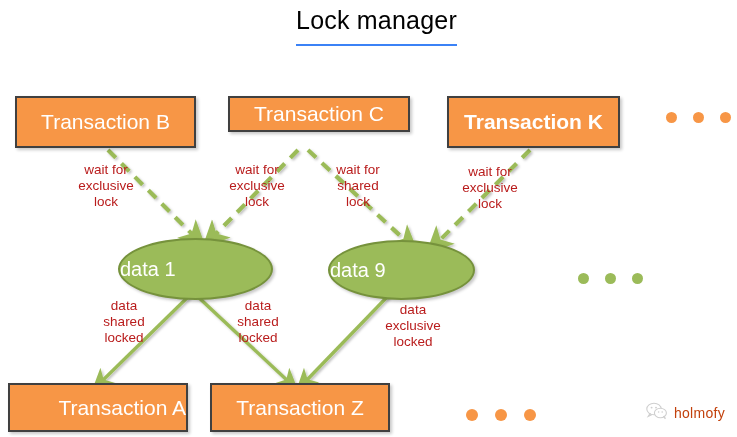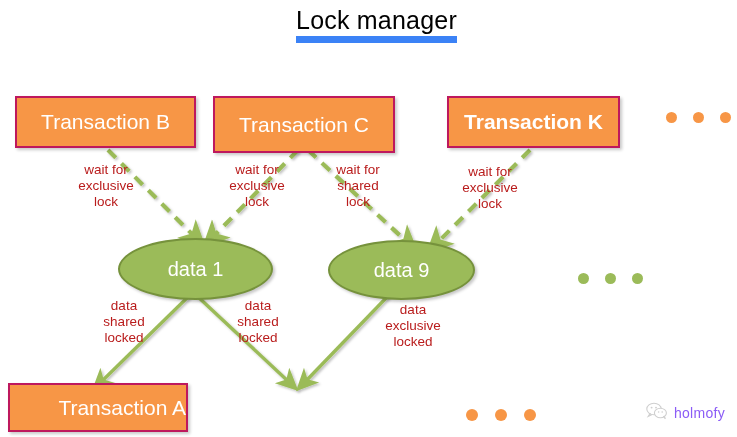--- a/index.html
+++ b/index.html
@@ -24,59 +24,58 @@
     position: absolute;
     left: 0;
     top: 6px;
     width: 737px;
     text-align: center;
     font-size: 25px;
     color: #000000;
     letter-spacing: 0.2px;
   }
   #title span {
-    border-bottom: 7px solid #3b82f6;
-    padding-bottom: 2px;
+    border-bottom: 2px solid #3b82f6;
+    padding-bottom: 10px;
     margin-left: 16px;
   }
 
   
   #arrows {
     position: absolute;
     left: 0;
     top: 0;
     width: 737px;
     height: 437px;
     pointer-events: none;
   }
 
   
   .tx-box {
     position: absolute;
     box-sizing: border-box;
     background: #F79646;
-    border: 2px solid #be185d;
+    border: 2px solid #404040;
     display: flex;
     align-items: center;
     justify-content: center;
     color: #ffffff;
     font-size: 21px;
     box-shadow: 2px 2px 3px rgba(0,0,0,0.22);
   }
 
   
   .data-ellipse {
     position: absolute;
     box-sizing: border-box;
     background: #9BBB59;
     border: 2px solid #76923C;
     border-radius: 50%;
     display: flex;
     align-items: center;
-    justify-content: center;
     color: #ffffff;
     font-size: 20px;
     box-shadow: 2px 2px 3px rgba(0,0,0,0.22);
   }
 
   
   .edge-label {
     position: absolute;
     text-align: center;
     font-size: 13.5px;
@@ -100,21 +99,21 @@
   .dots.green  i { background: #9BBB59; }
 
   
   #watermark {
     position: absolute;
     right: 12px;
     bottom: 14px;
     display: flex;
     align-items: center;
     gap: 6px;
-    color: #8b5cf6;
+    color: #c2410c;
     font-size: 14px;
   }
   #watermark .wm-text { letter-spacing: 0.3px; }
 </style>
 </head>
 <body>
 
 <div id="canvas">
 
   <div id="title">
@@ -143,21 +142,21 @@
 
     <line x1="196" y1="295" x2="290" y2="383" stroke="#9BBB59" stroke-width="3.4" marker-end="url(#ah)" filter="url(#softshadow)"></line>
 
     <line x1="388" y1="296" x2="304" y2="383" stroke="#9BBB59" stroke-width="3.4" marker-end="url(#ah)" filter="url(#softshadow)"></line>
   </svg>
 
   <div class="tx-box" style="left:15px; top:96px; width:181px; height:52px;">
     <span>Transaction B</span>
   </div>
 
-  <div class="tx-box" style="left:213px; top:96px; width:182px; height:57px;">
+  <div class="tx-box" style="left:228px; top:96px; width:182px; height:36px;">
     <span>Transaction C</span>
   </div>
 
   <div class="tx-box" style="left:447px; top:96px; width:173px; height:52px;font-weight:bold;">
     <span>Transaction K</span>
   </div>
 
   <div class="dots orange" style="left:666px; top:112px; gap:16px;">
     <i style="width:11px;height:11px;"></i>
     <i style="width:11px;height:11px;"></i>
@@ -203,20 +202,23 @@
 locked</div>
 
   <div class="edge-label" style="left:370px; top:302px; width:86px;">data
 exclusive
 locked</div>
 
   <div class="tx-box" style="left:8px; top:383px; width:180px; height:49px;justify-content:flex-end;">
     <span>Transaction A</span>
   </div>
 
+  <div class="tx-box" style="left:210px; top:383px; width:180px; height:49px;">
+    <span>Transaction Z</span>
+  </div>
 
   <div class="dots orange" style="left:466px; top:409px; gap:17px;">
     <i style="width:12px;height:12px;"></i>
     <i style="width:12px;height:12px;"></i>
     <i style="width:12px;height:12px;"></i>
   </div>
 
   <div id="watermark">
     <span class="wm-icon">
       <svg width="22" height="18" viewBox="0 0 22 18" xmlns="http://www.w3.org/2000/svg">

